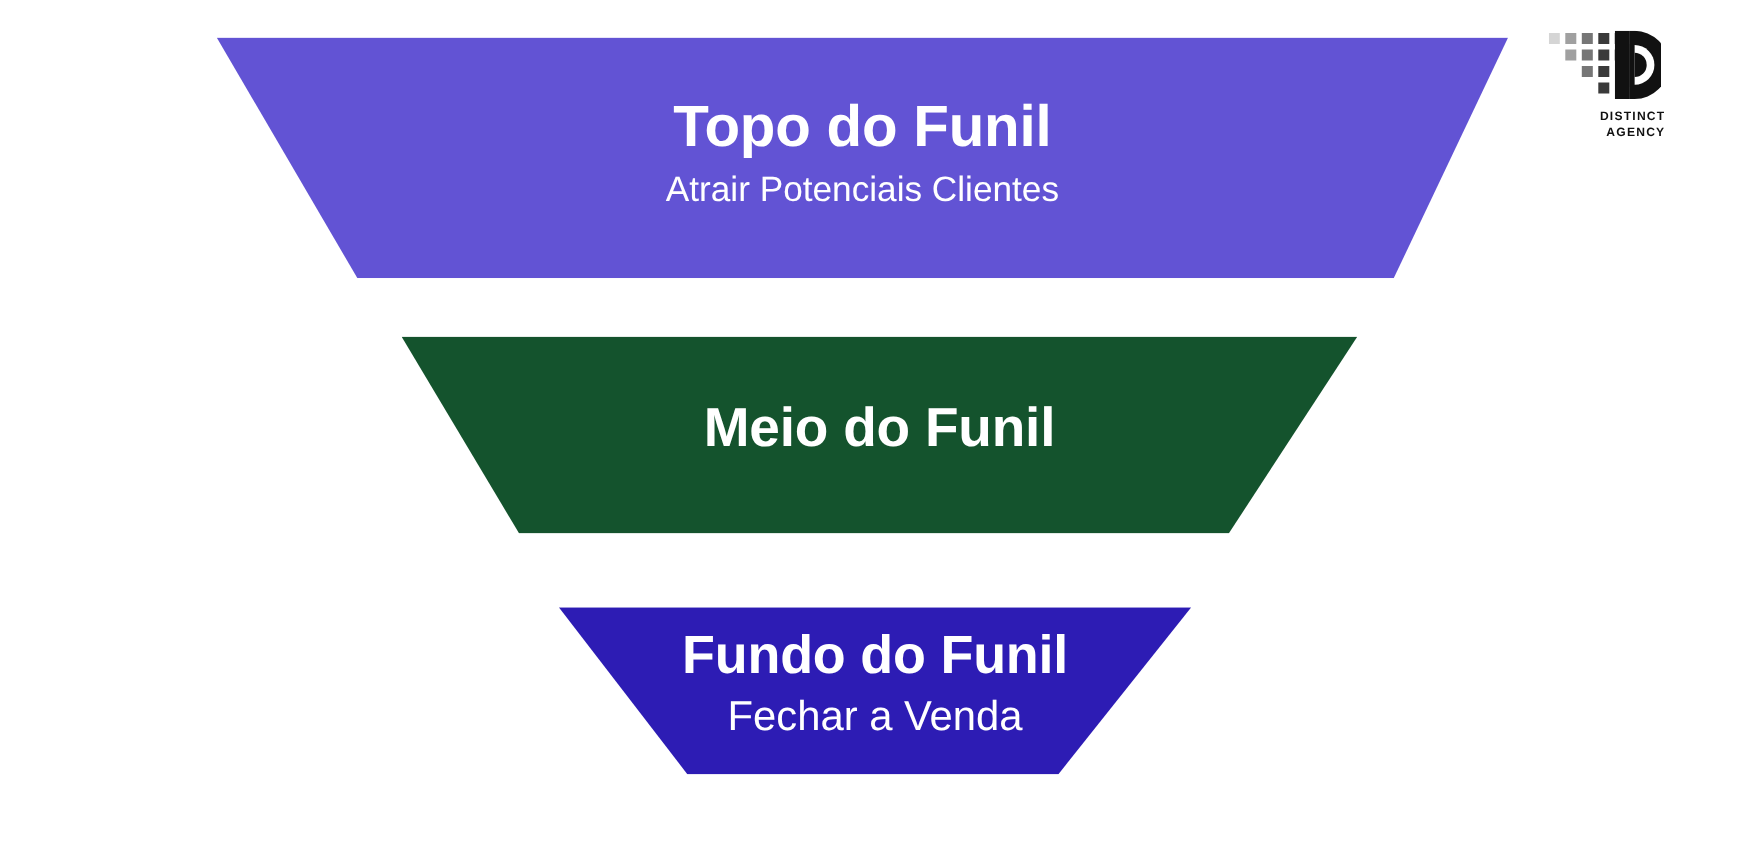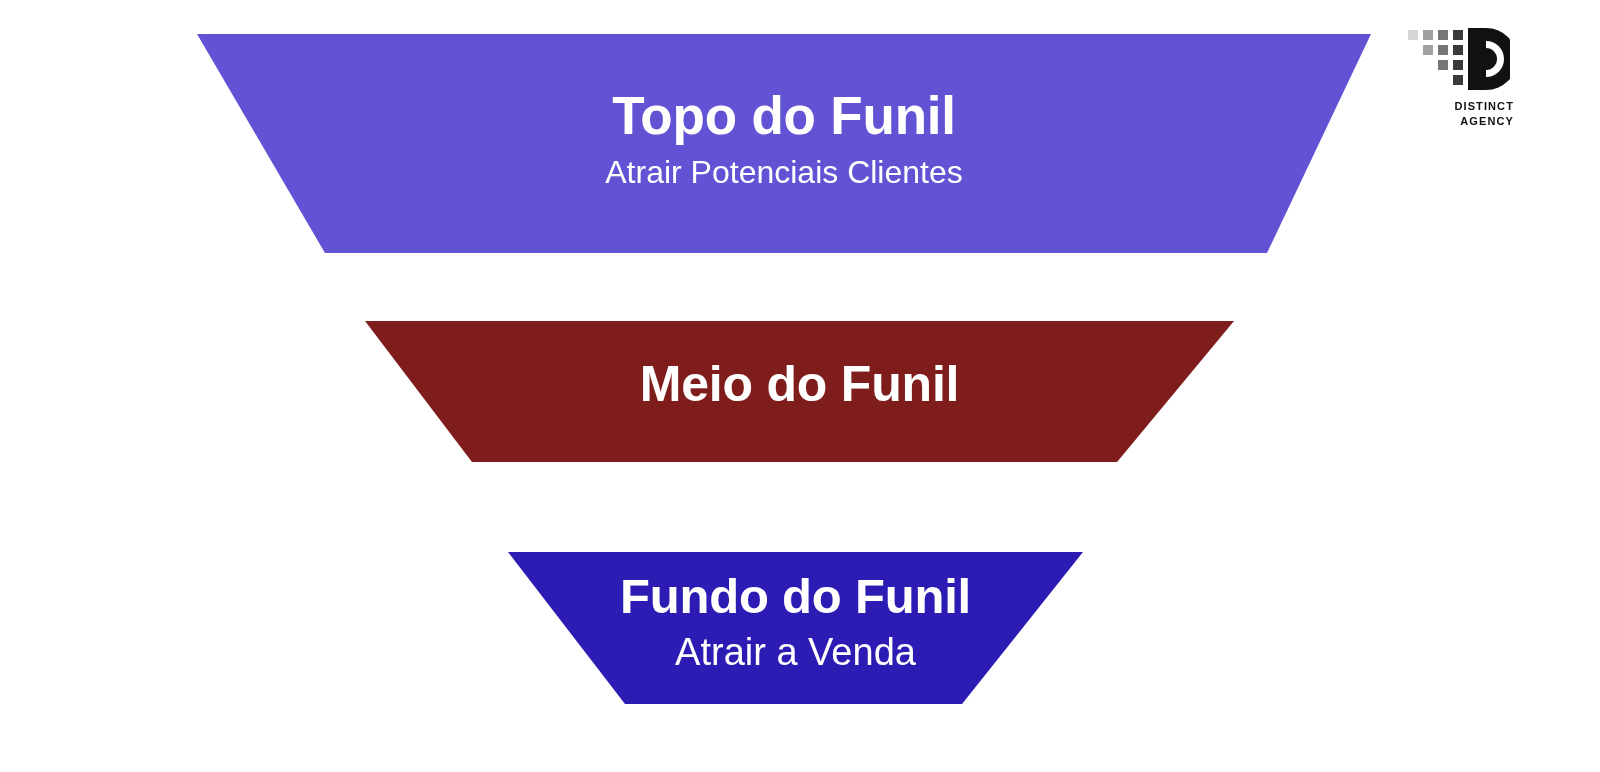--- a/index.html
+++ b/index.html
@@ -60,24 +60,24 @@
     -webkit-clip-path: polygon(0 0, 100% 0, 91.14% 100%, 10.90% 100%);
     clip-path: polygon(0 0, 100% 0, 91.14% 100%, 10.90% 100%);
     padding-bottom: 8px;
   }
   #stage-top .stage-title { font-size: 53px; margin-bottom: 10px; }
   #stage-top .stage-subtitle { font-size: 32px; }
 
   
   #stage-mid {
     left: 365px;
-    top: 321px;
+    top: 306px;
     width: 869px;
-    height: 141px;
-    background: #7f1d1d;
+    height: 179px;
+    background: #14532d;
     -webkit-clip-path: polygon(0 0, 100% 0, 86.54% 100%, 12.31% 100%);
     clip-path: polygon(0 0, 100% 0, 86.54% 100%, 12.31% 100%);
     padding-bottom: 6px;
   }
   #stage-mid .stage-title { font-size: 50px; margin-bottom: 9px; }
   #stage-mid .stage-subtitle { font-size: 39px; }
 
   
   #stage-bot {
     left: 508px;
@@ -142,21 +142,21 @@
       <div class="stage-title">Topo do Funil</div>
       <div class="stage-subtitle">Atrair Potenciais Clientes</div>
     </div>
 
     <div class="funnel-stage" id="stage-mid">
       <div class="stage-title">Meio do Funil</div>
     </div>
 
     <div class="funnel-stage" id="stage-bot">
       <div class="stage-title">Fundo do Funil</div>
-      <div class="stage-subtitle">Atrair a Venda</div>
+      <div class="stage-subtitle">Fechar a Venda</div>
     </div>
 
   </div>
 
   <div id="logo">
     <div id="logo-mark">
 
       <svg id="logo-dots" viewBox="0 0 102 62">
 
         <rect x="0" y="2" width="10" height="10" fill="#d5d5d5"></rect>

